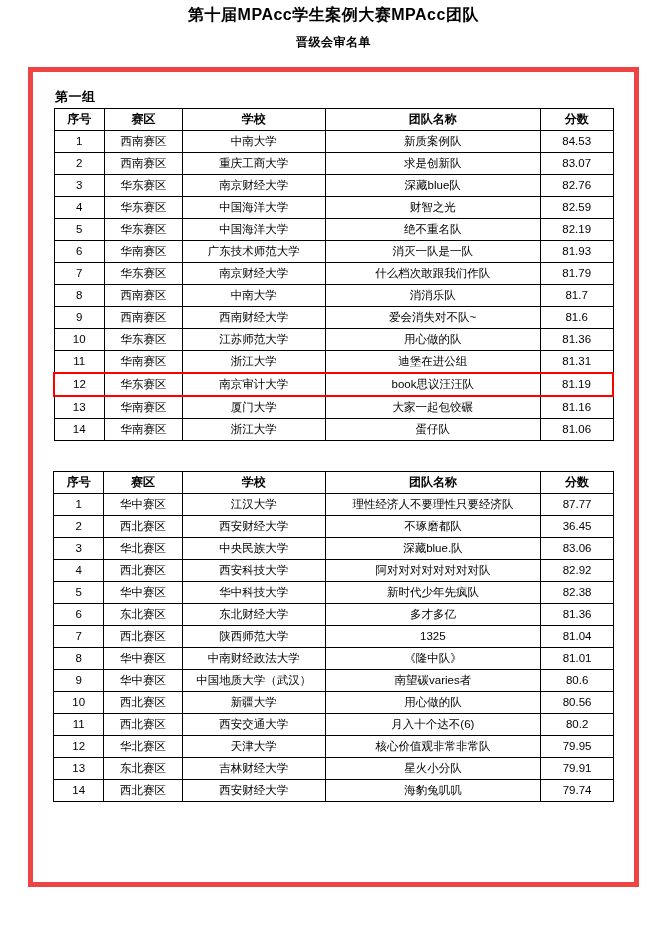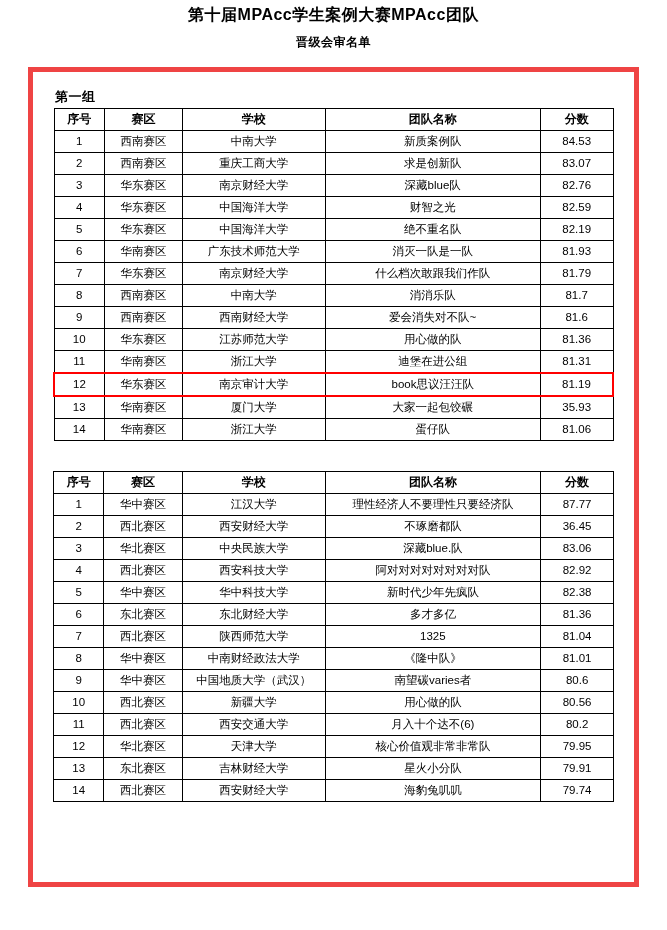--- a/index.html
+++ b/index.html
@@ -199,21 +199,21 @@
               <td>华东赛区</td>
               <td>南京审计大学</td>
               <td>book思议汪汪队</td>
               <td>81.19</td>
             </tr>
             <tr>
               <td>13</td>
               <td>华南赛区</td>
               <td>厦门大学</td>
               <td>大家一起包饺碾</td>
-              <td>35.93</td>
+              <td>81.16</td>
             </tr>
             <tr>
               <td>14</td>
               <td>华南赛区</td>
               <td>浙江大学</td>
               <td>蛋仔队</td>
               <td>81.06</td>
             </tr>
           </tbody>
         </table>

